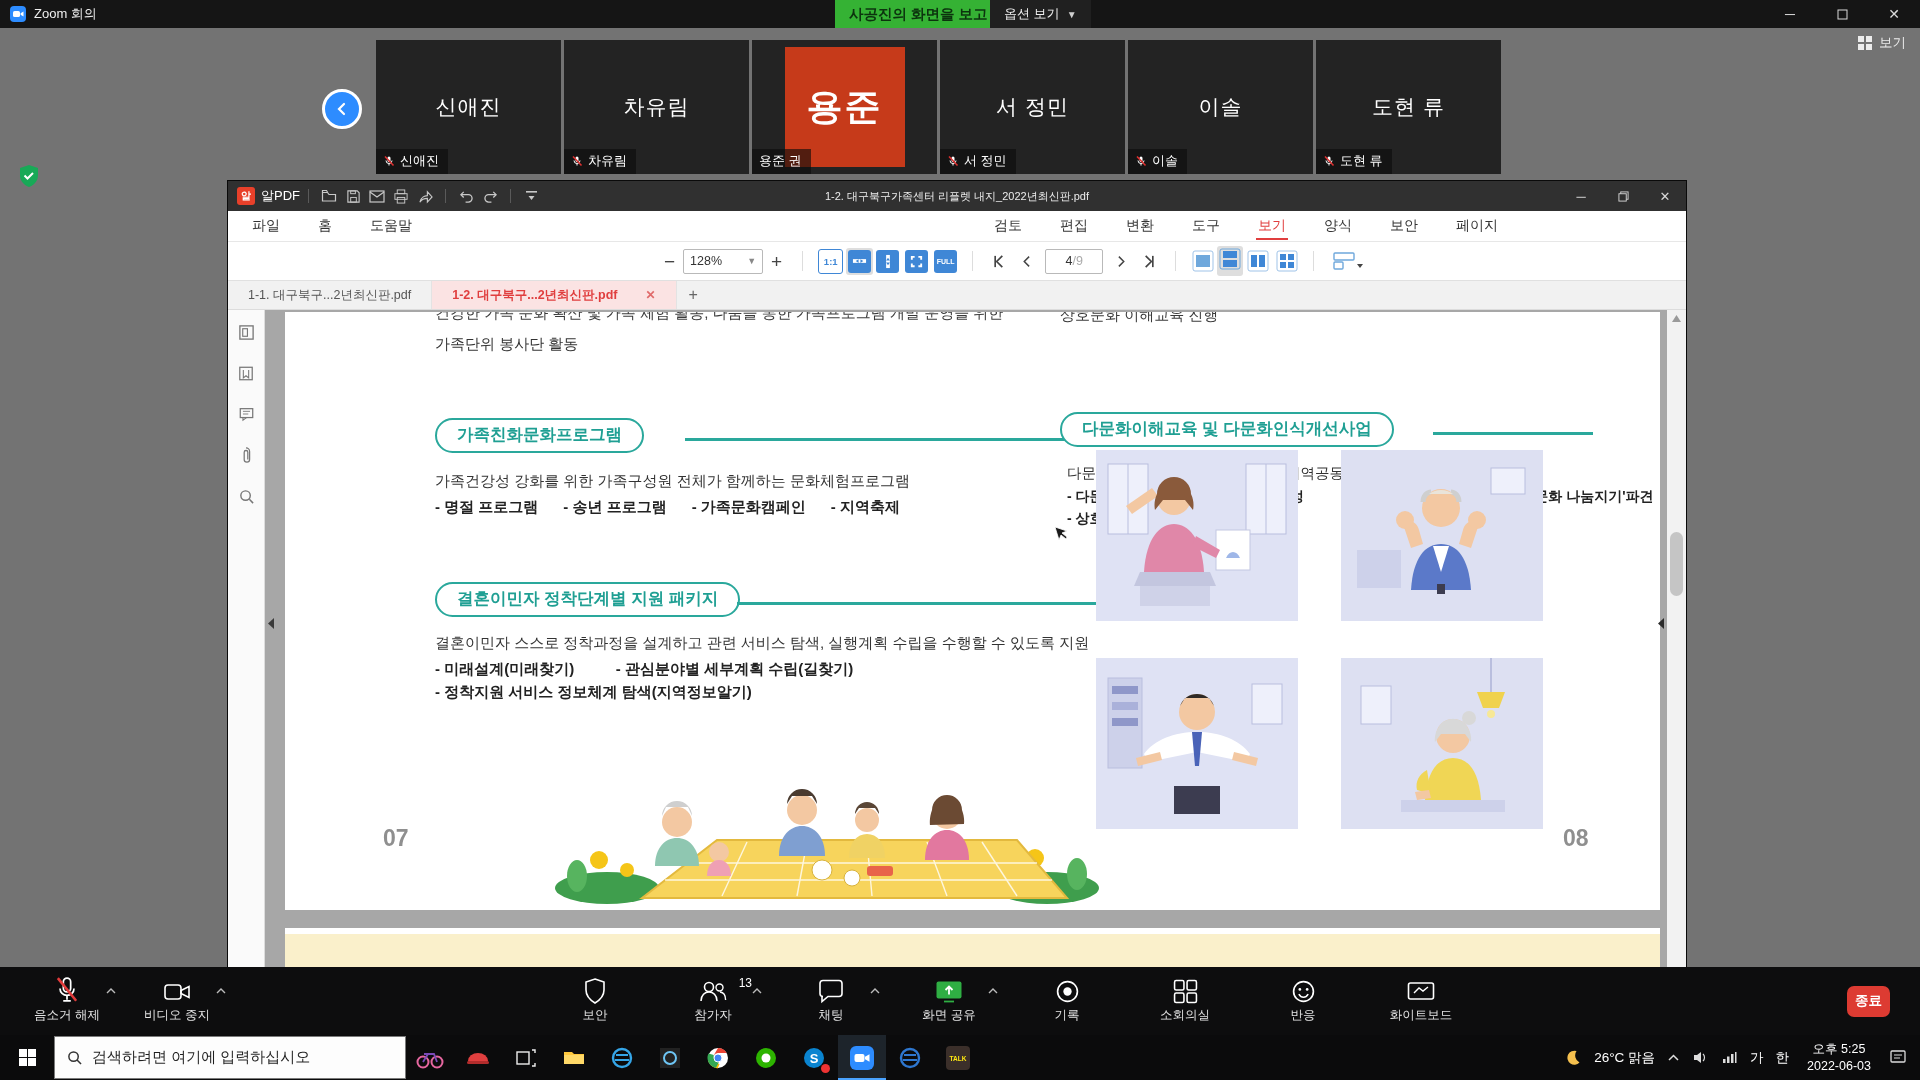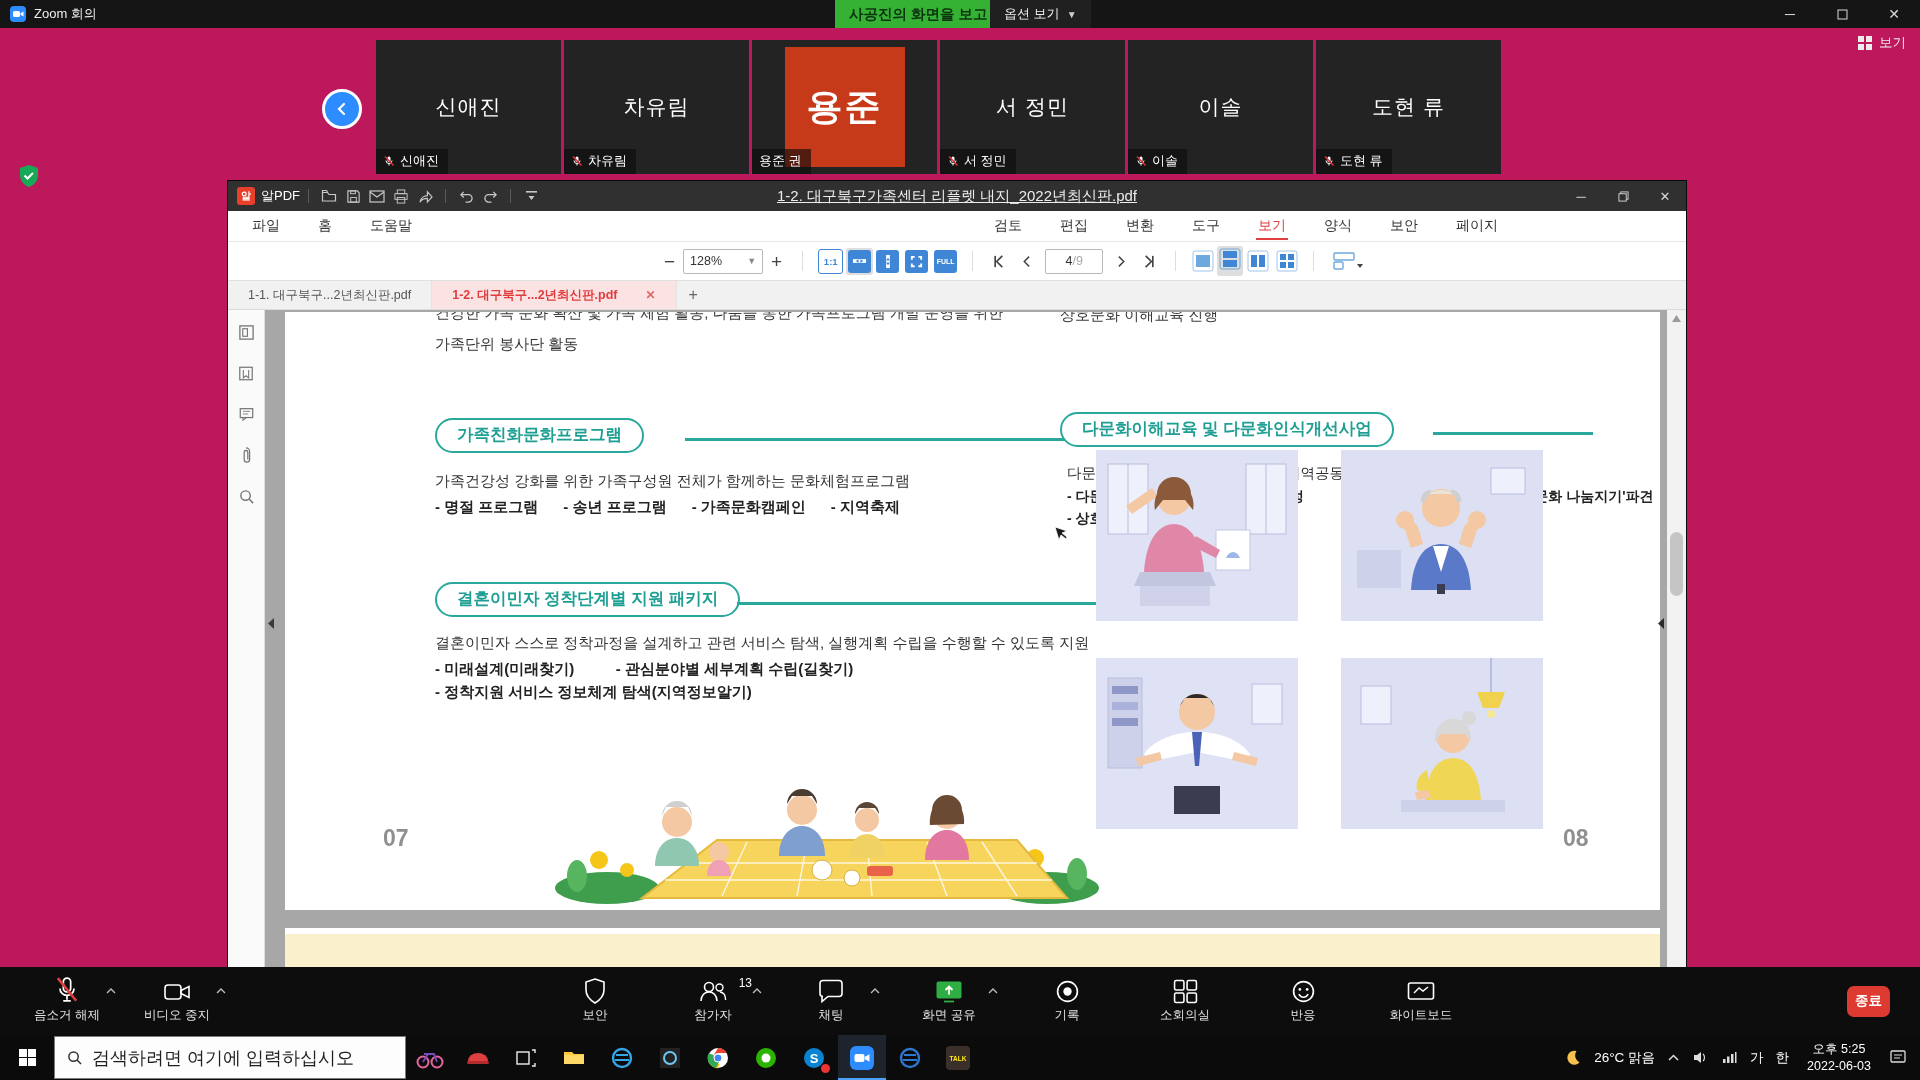--- a/index.html
+++ b/index.html
@@ -1,17 +1,17 @@
 <!DOCTYPE html>
 <html><head>
 <meta charset="utf-8">
 <style>
   html,body{margin:0;padding:0;background:#000;}
   body{width:1920px;height:1080px;overflow:hidden;font-family:"Liberation Sans",sans-serif;-webkit-font-smoothing:antialiased;}
-  .screen{position:relative;width:1920px;height:1080px;background:#be185d;overflow:hidden;}
+  .screen{position:relative;width:1920px;height:1080px;background:#737373;overflow:hidden;}
   
   .ztb{position:absolute;top:0;left:0;width:1920px;height:28px;background:#151515;display:flex;align-items:center;z-index:50;}
   .ztb .zlogo{margin-left:10px;display:flex;}
   .ztb .ztitle{color:#efefef;font-size:13px;margin-left:8px;}
   .zbanner{position:absolute;left:835px;top:0;height:28px;display:flex;align-items:center;padding:0 14px;background:#35b234;color:#0c330e;font-size:14.5px;font-weight:700;z-index:60;}
   .zoptions{position:absolute;left:990px;top:0;height:28px;display:flex;align-items:center;gap:7px;padding:0 14px;background:#202020;color:#f0f0f0;font-size:13px;z-index:60;cursor:pointer;}
   .zoptions .caret{font-size:10px;color:#cfcfcf;}
   .wctrls{position:absolute;right:0;top:0;height:28px;display:flex;z-index:60;}
   .wctrl{width:52px;height:28px;display:flex;align-items:center;justify-content:center;color:#dadada;font-size:14px;}
   .viewbtn{position:absolute;top:34px;right:14px;display:flex;align-items:center;gap:7px;color:#ececec;font-size:13.5px;z-index:55;cursor:pointer;}
@@ -24,21 +24,21 @@
   .plabel{position:absolute;left:0;bottom:0;display:flex;align-items:center;gap:5px;background:rgba(12,12,12,.62);color:#fff;font-size:13px;padding:3px 9px 4px 7px;}
   .backbtn{position:absolute;left:322px;top:89px;width:40px;height:40px;border-radius:50%;background:#2d8cff;border:3px solid #fff;box-sizing:border-box;display:flex;align-items:center;justify-content:center;z-index:30;cursor:pointer;}
   .shieldfloat{position:absolute;left:18px;top:164px;z-index:30;}
   
   .pdfw{position:absolute;left:228px;top:181px;width:1458px;height:786px;background:#fff;display:flex;flex-direction:column;z-index:10;box-shadow:0 0 0 1px #0a0a0a;}
   .ptb{height:30px;background:#303030;display:flex;align-items:center;color:#d6d6d6;position:relative;flex:0 0 auto;}
   .ptb .plogo{width:18px;height:18px;background:#e8402a;border-radius:3px;margin-left:9px;display:flex;align-items:center;justify-content:center;color:#fff;font-size:10px;font-weight:700;}
   .ptb .pname{color:#fff;font-size:13px;margin-left:6px;}
   .psep{width:1px;height:14px;background:#5a5a5a;margin:0 8px;}
   .pico{width:24px;height:22px;display:flex;align-items:center;justify-content:center;cursor:pointer;}
-  .ptitle{position:absolute;left:50%;transform:translateX(-50%);font-size:15px;color:#ececec;white-space:nowrap;text-decoration:underline;}
+  .ptitle{position:absolute;left:50%;transform:translateX(-50%);font-size:11px;color:#ececec;white-space:nowrap;}
   .pwc{position:absolute;right:0;top:0;height:30px;display:flex;}
   .pwcb{width:42px;height:30px;display:flex;align-items:center;justify-content:center;color:#d8d8d8;font-size:13px;cursor:pointer;}
   .pmb{height:30px;background:#fff;border-bottom:1px solid #e7e7e7;display:flex;align-items:center;font-size:14px;color:#333;flex:0 0 auto;}
   .pmb .mleft{display:flex;gap:34px;padding-left:22px;}
   .pmb .mright{display:flex;gap:34px;margin-left:auto;padding-right:186px;}
   .menu{cursor:pointer;padding:5px 2px;}
   .menu.active{color:#e03e3e;border-bottom:2.5px solid #e03e3e;padding-bottom:3px;}
   .ptool{height:38px;background:#fff;border-bottom:1px solid #e0e0e0;display:flex;align-items:center;flex:0 0 auto;}
   .tdiv{width:1px;height:20px;background:#ddd;margin:0 12px;}
   .tglyph{font-size:19px;color:#444;padding:0 8px;cursor:pointer;line-height:1;}
@@ -83,21 +83,21 @@
   .mbtn{position:relative;min-width:86px;padding:0 12px;height:58px;display:flex;flex-direction:column;align-items:center;justify-content:flex-start;cursor:pointer;}
   .mbtn .icw{height:32px;display:flex;align-items:flex-end;}
   .mbtn .mlabel{font-size:12.5px;color:#e3e3e3;margin-top:3px;white-space:nowrap;}
   .mchev{position:absolute;top:8px;right:6px;}
   .mcount{position:absolute;top:4px;right:16px;color:#fff;font-size:12px;}
   .endbtn{position:absolute;right:30px;top:19px;background:#dd3b32;color:#fff;font-size:13.5px;font-weight:600;padding:6px 8px 7px;border-radius:7px;cursor:pointer;}
   
   .tsk{position:absolute;left:0;top:1035px;width:1920px;height:45px;background:#0b0b0c;display:flex;align-items:center;z-index:45;}
   .tstart{width:54px;height:45px;display:flex;align-items:center;justify-content:center;cursor:pointer;}
   .tsearch{width:352px;height:43px;box-sizing:border-box;background:#fdfdfd;border:1px solid #7a7a7a;display:flex;align-items:center;gap:10px;padding:0 12px;cursor:text;}
-  .tsearch .ph{font-size:18px;color:#1f1f1f;}
+  .tsearch .ph{font-size:15px;color:#1f1f1f;}
   .ticon{width:48px;height:45px;display:flex;align-items:center;justify-content:center;position:relative;cursor:pointer;}
   .ticon.active{background:#3a4a5a66;box-shadow:inset 0 -2px 0 #4aa3ff;}
   .badge{position:absolute;right:8px;bottom:7px;width:9px;height:9px;border-radius:50%;background:#e33;}
   .tray{margin-left:auto;display:flex;align-items:center;height:45px;}
   .tray .txt{color:#fff;font-size:13.5px;margin:0 6px;white-space:nowrap;}
   .tray .tic{margin:0 7px;display:flex;align-items:center;cursor:pointer;}
   .clock{text-align:center;color:#fff;font-size:12.5px;line-height:1.35;margin:0 12px;cursor:default;}
 </style>
 </head>
 <body>

